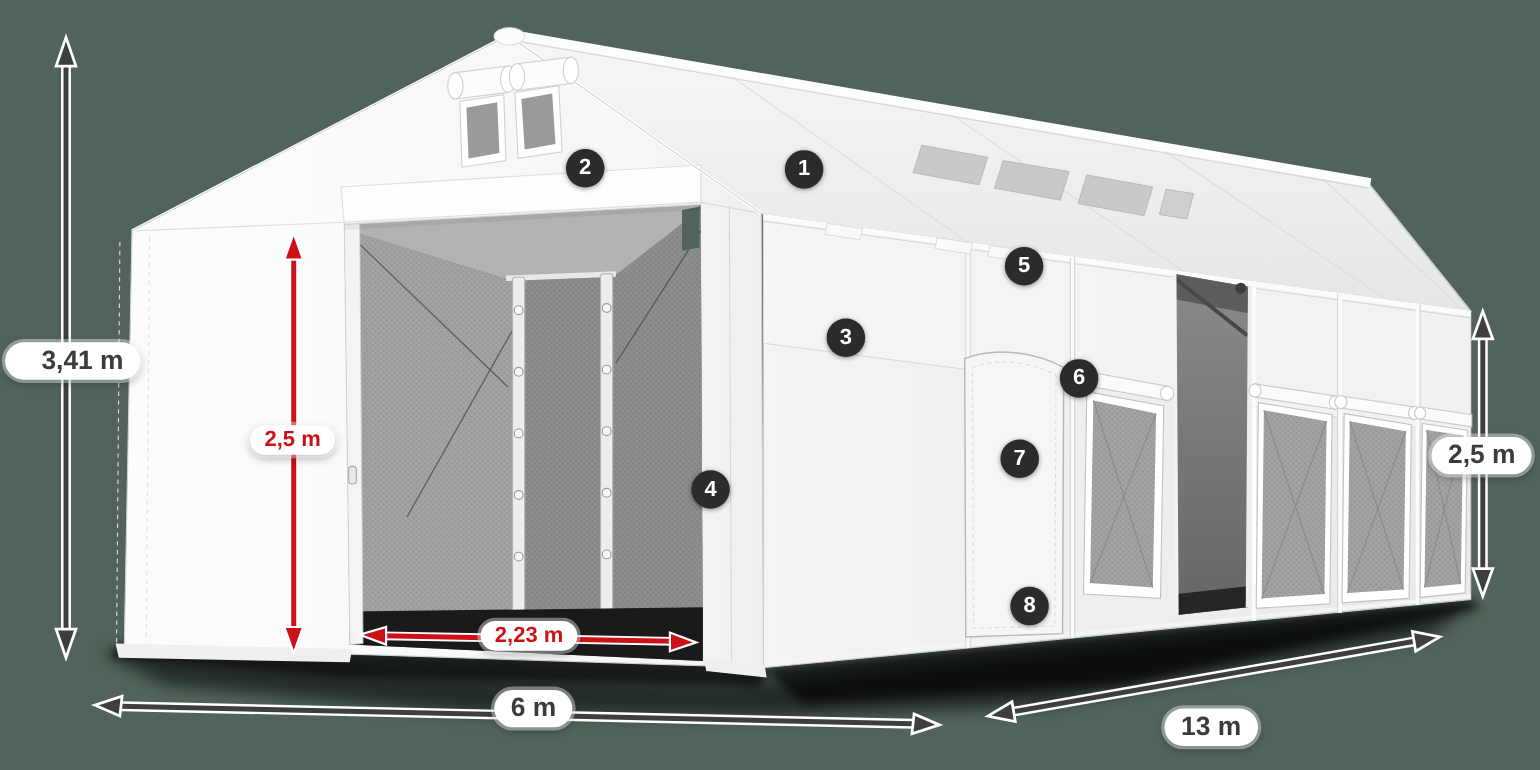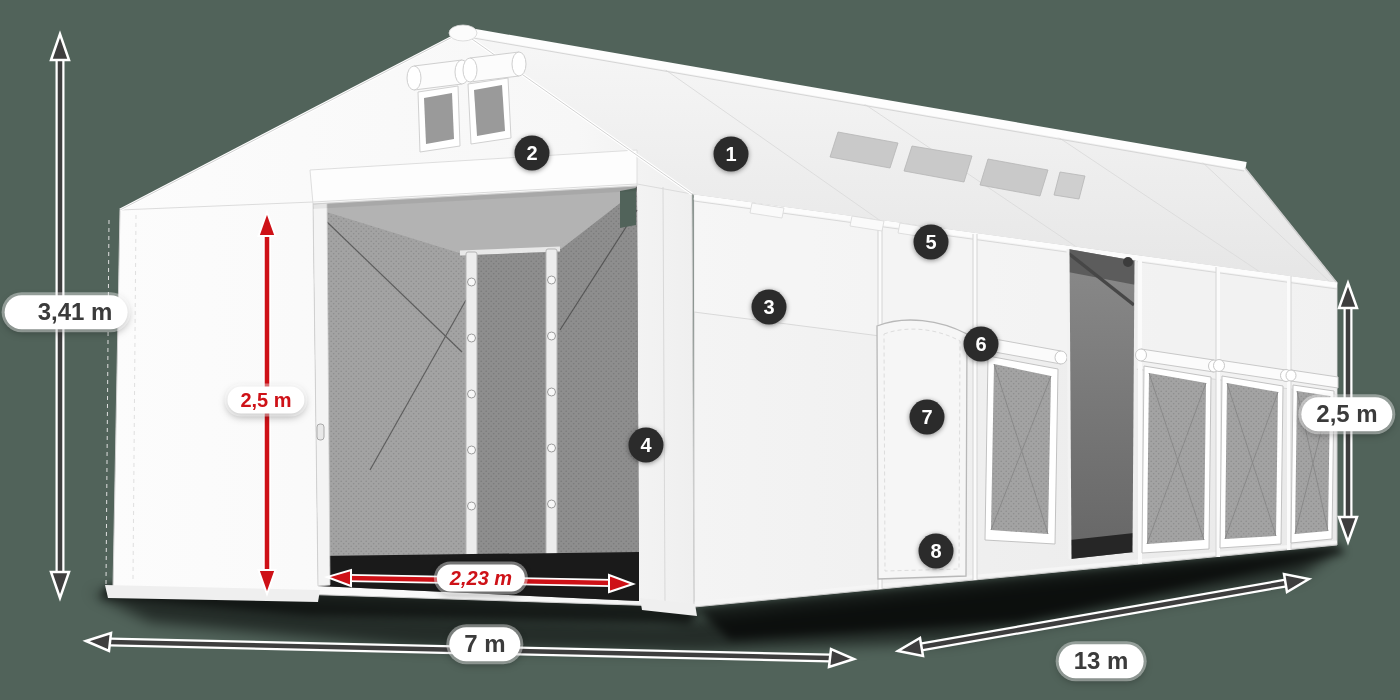--- a/index.html
+++ b/index.html
@@ -274,24 +274,24 @@
 
     <g>
       <line x1="1348" y1="300" x2="1348" y2="525" stroke="#ffffff" stroke-width="9"></line>
       <line x1="1348" y1="300" x2="1348" y2="525" stroke="#3e3e3e" stroke-width="4.5"></line>
       <polygon points="1348,283 1339,308 1357,308" fill="#3e3e3e" stroke="#ffffff" stroke-width="2.5"></polygon>
       <polygon points="1348,542 1339,517 1357,517" fill="#3e3e3e" stroke="#ffffff" stroke-width="2.5"></polygon>
     </g>
   </g>
 </svg>
 
-<div class="pill" style="left:66px;top:312px;padding-left:33px;">3,41 m</div>
+<div class="pill" style="left:66px;top:328px;padding-left:33px;">3,41 m</div>
 <div class="pill red" style="left:266px;top:400px;">2,5 m</div>
-<div class="pill red" style="left:481px;top:578px;font-style:italic;">2,23 m</div>
-<div class="pill" style="left:485px;top:644px;">7 m</div>
+<div class="pill red" style="left:481px;top:578px;">2,23 m</div>
+<div class="pill" style="left:485px;top:644px;">6 m</div>
 <div class="pill" style="left:1101px;top:613px;margin-top:48px;">13 m</div>
 <div class="pill" style="left:1347px;top:414px;">2,5 m</div>
 
 <div class="badge" style="left:731px;top:154px;">1</div>
 <div class="badge" style="left:532px;top:153px;">2</div>
 <div class="badge" style="left:769px;top:307px;">3</div>
 <div class="badge" style="left:646px;top:445px;">4</div>
 <div class="badge" style="left:931px;top:242px;">5</div>
 <div class="badge" style="left:981px;top:344px;">6</div>
 <div class="badge" style="left:927px;top:417px;">7</div>

